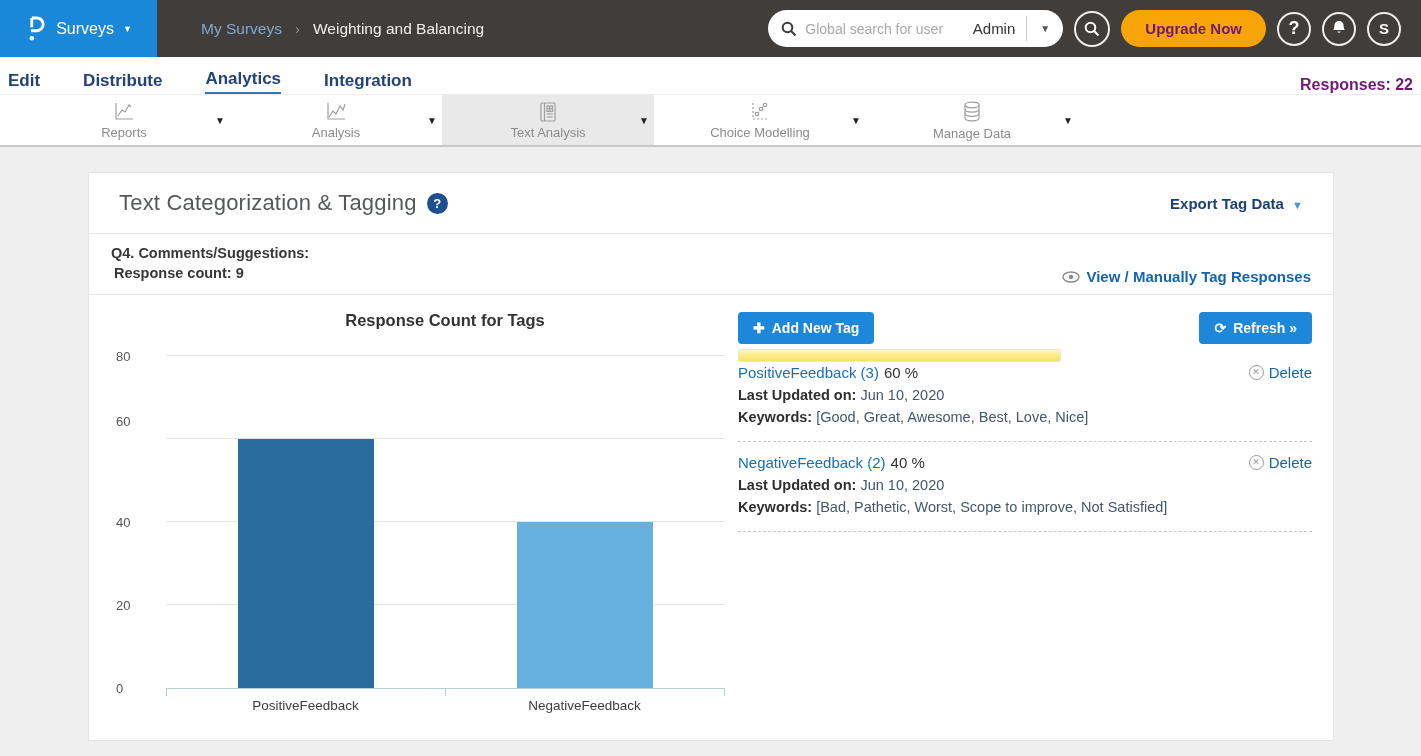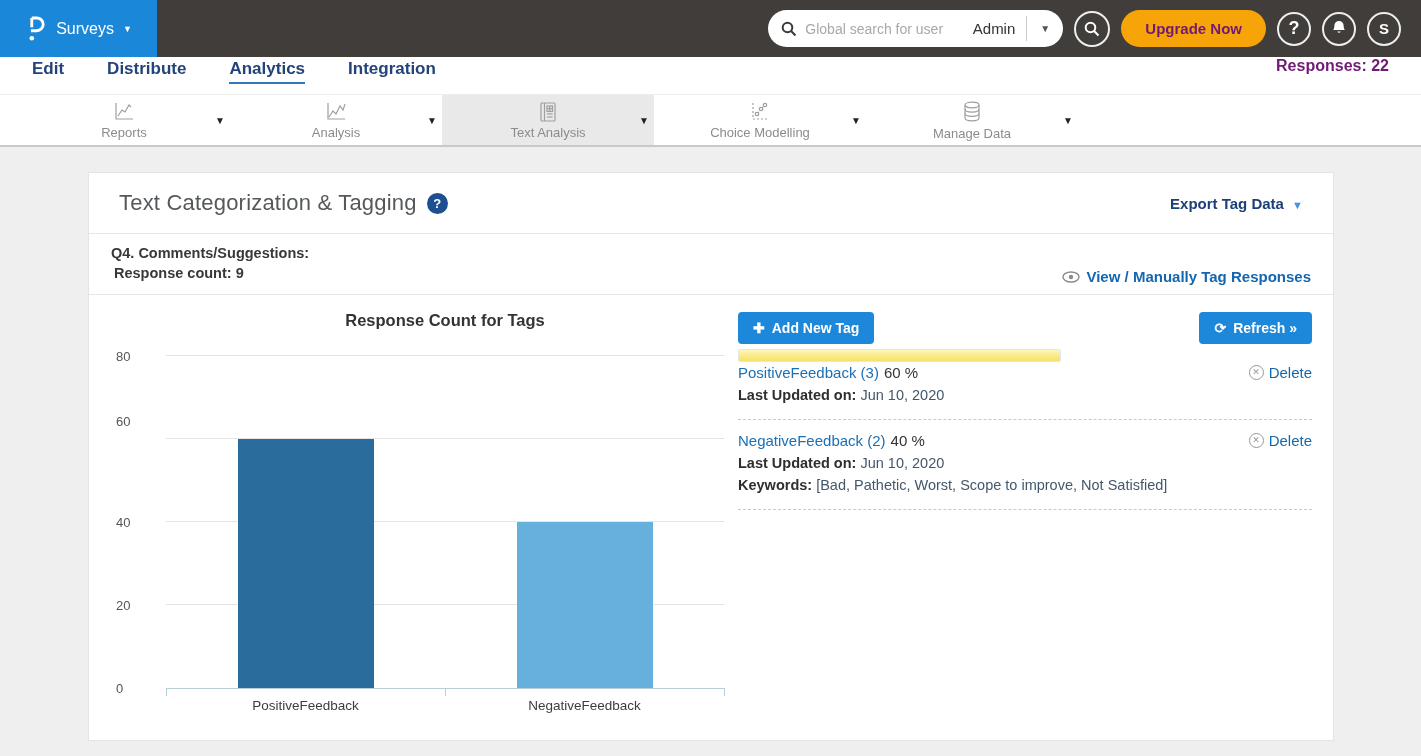--- a/index.html
+++ b/index.html
@@ -28,22 +28,22 @@
   .circle-btn { width:36px; height:36px; border:2px solid #eee; border-radius:50%;
                 display:flex; align-items:center; justify-content:center; cursor:pointer;
                 color:#fff; flex:none; }
   .circle-btn.small { width:34px; height:34px; }
   .qmark { font-size:18px; font-weight:700; }
   .avatar-init { font-size:15px; font-weight:700; }
   .upgrade-btn { height:37px; padding:0 24px; background:#f7a408; border:none; border-radius:19px;
                  color:#701a75; font-size:15px; font-weight:700; cursor:pointer; font-family:inherit; }
 
   
-  .navbar { height:38px; background:#fff; display:flex; align-items:flex-start;
-            padding:0 32px; border-bottom:1px solid #ededed; }
+  .navbar { height:38px; background:#fff; display:flex; align-items:flex-end;
+            padding:0 8px; border-bottom:1px solid #ededed; }
   .nav-item { font-size:17px; color:#23437a; font-weight:600; margin-right:43px;
               cursor:pointer; padding:2px 0 3px; }
   .nav-item.active { border-bottom:2px solid #3079be; }
   .responses { margin-left:auto; font-size:16px; color:#701a75; font-weight:600; }
 
   
   .tabstrip { height:52px; background:#fff; border-bottom:2px solid #c9c9c9;
               display:flex; padding-left:18px; }
   .tab { width:212px; position:relative; display:flex; flex-direction:column;
          align-items:center; justify-content:center; gap:2px; cursor:pointer; }
@@ -119,20 +119,25 @@
 <div class="topbar">
   <div class="logo-block">
     <svg width="22" height="28" viewBox="0 0 26 32">
       <path d="M8 3 H14 A7.5 7.5 0 0 1 14 18 H7" fill="none" stroke="#fff" stroke-width="3.4"></path>
       <line x1="8" y1="3" x2="8" y2="14" stroke="#fff" stroke-width="3.4"></line>
       <circle cx="8" cy="27" r="2.7" fill="#fff"></circle>
     </svg>
     <span class="product">Surveys</span>
     <span class="caret">▼</span>
   </div>
+  <div class="breadcrumb">
+    <span class="bc-link">My Surveys</span>
+    <span class="bc-sep">›</span>
+    <span class="bc-current">Weighting and Balancing</span>
+  </div>
   <div class="topbar-right">
     <div class="search-pill">
       <svg width="16" height="16" viewBox="0 0 16 16">
         <circle cx="6.5" cy="6.5" r="4.8" fill="none" stroke="#3a3a3a" stroke-width="2"></circle>
         <line x1="10.3" y1="10.3" x2="14.5" y2="14.5" stroke="#3a3a3a" stroke-width="2"></line>
       </svg>
       <input type="text" placeholder="Global search for user" style="">
       <span class="scope">Admin</span>
       <div class="vdiv"></div>
       <div class="caret-box">▼</div>
@@ -292,20 +297,24 @@
             <span class="tag-pct">60 %</span>
             <span class="delete">
               <span class="xcircle">✕</span>
               <span>Delete</span>
             </span>
           </div>
           <div class="meta">
             <b>Last Updated on:</b>
             <span>Jun 10, 2020</span>
           </div>
+          <div class="meta">
+            <b>Keywords:</b>
+            <span>[Good, Great, Awesome, Best, Love, Nice]</span>
+          </div>
         </div>
 
         <div class="dashed"></div>
 
         <div class="tag-row">
           <div class="tag-top">
             <span class="tag-name">NegativeFeedback (2)</span>
             <span class="tag-pct">40 %</span>
             <span class="delete">
               <span class="xcircle">✕</span>

